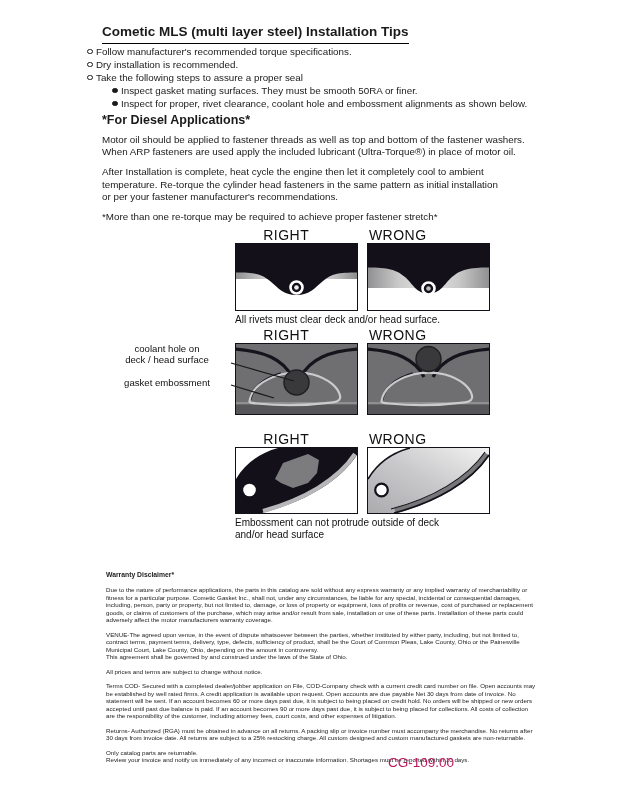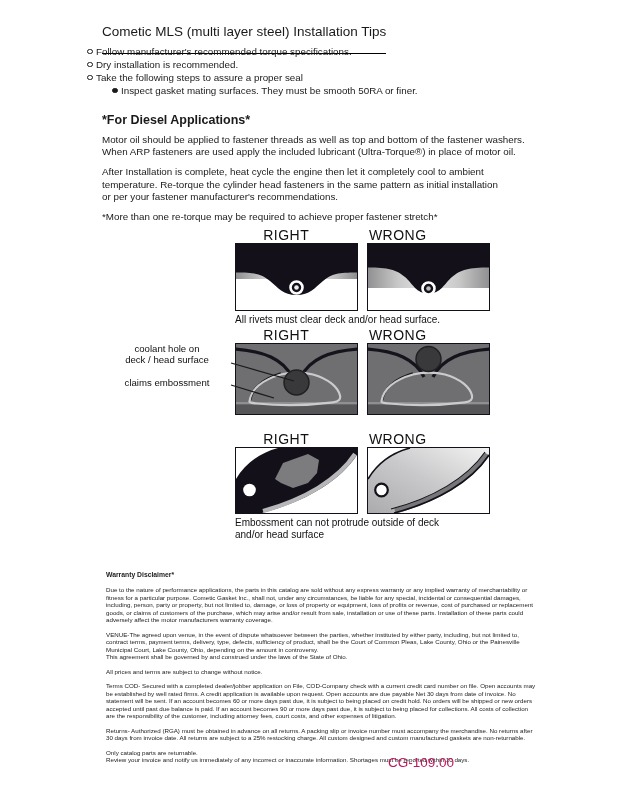--- a/index.html
+++ b/index.html
@@ -5,22 +5,22 @@
   html,body { margin:0; padding:0; background:#ffffff; }
   .page {
     position:relative; width:618px; height:800px; background:#ffffff;
     font-family:"Liberation Sans", sans-serif; color:#1a1a1a; overflow:hidden;
   }
   .pre { white-space:pre-line; }
 
   
   .doc-title {
     position:absolute; left:102px; top:24px;
-    font-size:13.5px; font-weight:normal;
-    border-bottom:1.6px solid #000; padding-bottom:14px;
+    font-size:13.5px; font-weight:bold;
+    border-bottom:1.6px solid #000; padding-bottom:4px;
   }
 
   
   .tips { position:absolute; left:87px; top:45px; width:480px; font-size:9.8px; }
   .tip { display:flex; align-items:flex-end; line-height:13px; }
   .tip.l2 { margin-left:25px; }
   .marker { width:9px; flex:0 0 9px; display:flex; align-items:center; height:13px; }
   .marker .dot { width:3.6px; height:3.6px; border-radius:50%; }
   .l1 .marker .dot { border:1px solid #1a1a1a; background:#fff; }
   .l2 .marker .dot { background:#1a1a1a; border:1px solid #1a1a1a; }
@@ -77,20 +77,26 @@
       <span class="marker">
           <span class="dot"></span>
         </span>
       <span>Take the following steps to assure a proper seal</span>
     </div>
     <div class="tip l2">
       <span class="marker">
           <span class="dot"></span>
         </span>
       <span>Inspect gasket mating surfaces.  They must be smooth 50RA or finer.</span>
+    </div>
+    <div class="tip l2">
+      <span class="marker">
+          <span class="dot"></span>
+        </span>
+      <span>Inspect for proper, rivet clearance, coolant hole and embossment alignments as shown below.</span>
     </div>
   </div>
 
   <div class="diesel">
     <h2>*For Diesel Applications*</h2>
     <p class="pre">Motor oil should be applied to fastener threads as well as top and bottom of the fastener washers.
 When ARP fasteners are used apply the included lubricant (Ultra-Torque®) in place of motor oil.</p>
     <p class="pre">After Installation is complete, heat cycle the engine then let it completely cool to ambient
 temperature. Re-torque the cylinder head fasteners in the same pattern as initial installation
 or per your fastener manufacturer's recommendations.</p>
@@ -170,21 +176,21 @@
           <path d="M14,56 C16,44 28,34.5 45,29.5" stroke="#15131c" stroke-width="2.6" fill="none"></path>
           <path d="M13.5,57 C15,45 27,35.5 45,30.5 C54,28 68,28 77,30.5 C93,35 102,43.5 104,51.5 C104.8,55 103,57.5 97,58.3 C72,61.5 42,61.5 21,59.5 C15.5,59 13,58.5 13.5,57 Z" stroke="#cbcbcd" stroke-width="2.2" fill="none"></path>
           <circle cx="60.5" cy="15" r="12.5" fill="#39393c" stroke="#202023" stroke-width="1.5"></circle>
         </svg>
       </div>
     </div>
   </div>
 
   <div class="callout coolant pre">coolant hole on
 deck / head surface</div>
-  <div class="callout emboss">claims embossment</div>
+  <div class="callout emboss">gasket embossment</div>
   <svg class="callout-lines" width="184" height="70" viewBox="0 0 184 70">
     <line x1="115" y1="21" x2="178" y2="39" stroke="#1a1a1a" stroke-width="1.3"></line>
     <line x1="115" y1="43" x2="158" y2="56" stroke="#1a1a1a" stroke-width="1.3"></line>
   </svg>
 
   <div class="drow drow3">
     <div class="label-row">
       <span>RIGHT</span>
       <span>WRONG</span>
     </div>

